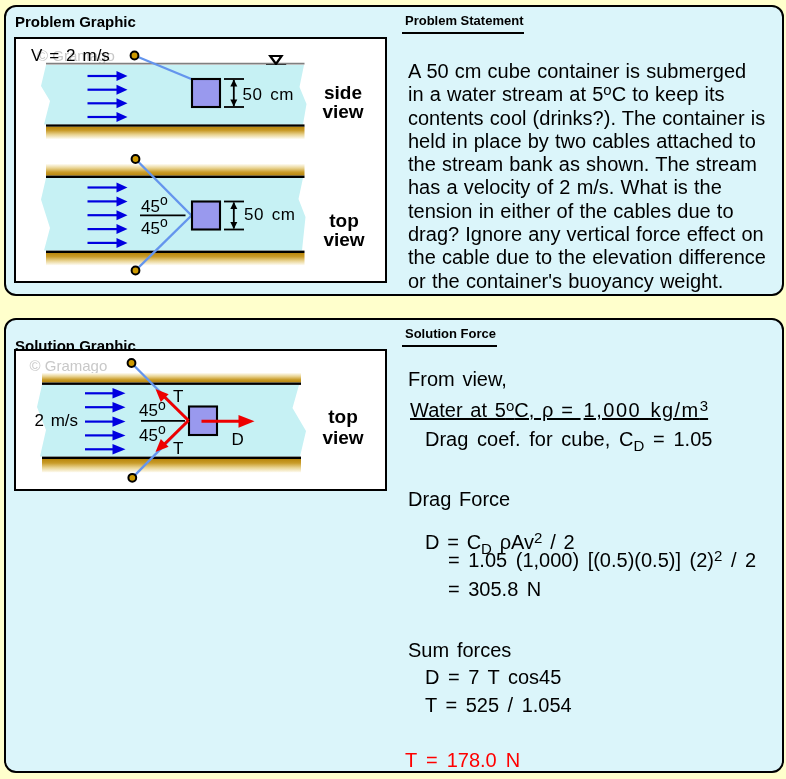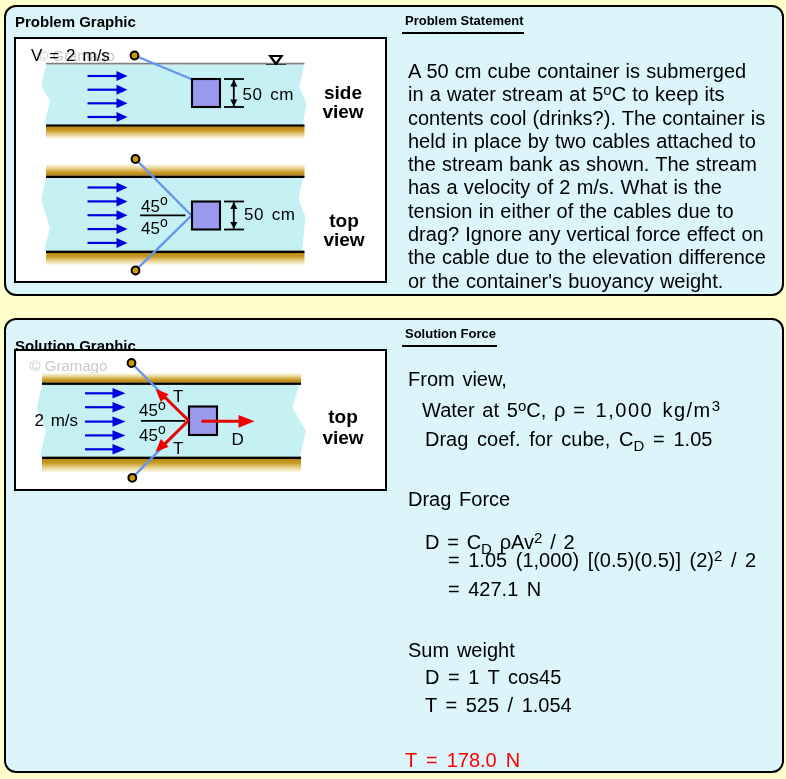--- a/index.html
+++ b/index.html
@@ -173,22 +173,22 @@
     <line x1="141" y1="420.8" x2="185" y2="420.8" stroke="#000" stroke-width="1.8"></line>
     <text x="139" y="440.5" font-size="17" fill="#000">45<tspan font-size="14" dy="-6.5">o</tspan></text>
     <text x="231.5" y="445" font-size="17" fill="#000">D</text>
     <text x="343" y="423" font-size="19" font-weight="bold" fill="#000" text-anchor="middle">top</text>
     <text x="343" y="444" font-size="19" font-weight="bold" fill="#000" text-anchor="middle">view</text>
   </svg>
 
   <div class="line stmt" style="left:408px;top:48px;line-height:23.3px;">A 50 cm cube container is submerged<br>in a water stream at 5<sup class="s">o</sup>C to keep its<br>contents cool (drinks?). The container is<br>held in place by two cables attached to<br>the stream bank as shown. The stream<br>has a velocity of 2 m/s. What is the<br>tension in either of the cables due to<br>drag? Ignore any vertical force effect on<br>the cable due to the elevation difference<br>or the container's buoyancy weight.</div>
 
   <div class="line" style="left:408px;top:357px;">From view,</div>
-  <div class="line" style="left:422px;top:388px;">Water at 5<sup class="s">o</sup>C, ρ = <span style="margin-left:3px;letter-spacing:1.5px">1,000 kg/m</span><sup class="s">3</sup></div>
+  <div class="line" style="left:410px;top:388px;text-decoration:underline;">Water at 5<sup class="s">o</sup>C, ρ = <span style="margin-left:3px;letter-spacing:1.5px">1,000 kg/m</span><sup class="s">3</sup></div>
   <div class="line" style="left:425px;top:417px;word-spacing:3.2px;">Drag coef. for cube, C<sub class="s">D</sub> = 1.05</div>
   <div class="line" style="left:408px;top:477px;">Drag Force</div>
   <div class="line" style="left:425px;top:520px;">D = C<sub class="s">D</sub> ρAv<sup class="s">2</sup> / 2</div>
   <div class="line" style="left:448px;top:538px;word-spacing:3px;">= 1.05 (1,000) [(0.5)(0.5)] (2)<sup class="s">2</sup> / 2</div>
-  <div class="line" style="left:448px;top:567px;word-spacing:3px;">= 427.1 N</div>
-  <div class="line" style="left:408px;top:628px;">Sum weight</div>
-  <div class="line" style="left:425px;top:655px;word-spacing:3px;">D = 1 T cos45</div>
+  <div class="line" style="left:448px;top:567px;word-spacing:3px;">= 305.8 N</div>
+  <div class="line" style="left:408px;top:628px;">Sum forces</div>
+  <div class="line" style="left:425px;top:655px;word-spacing:3px;">D = 7 T cos45</div>
   <div class="line" style="left:425px;top:683px;word-spacing:3px;">T = 525 / 1.054</div>
   <div class="line" style="left:405px;top:737.5px;color:#FF0000;word-spacing:3.5px;">T = 178.0 N</div>
 
 </body></html>

